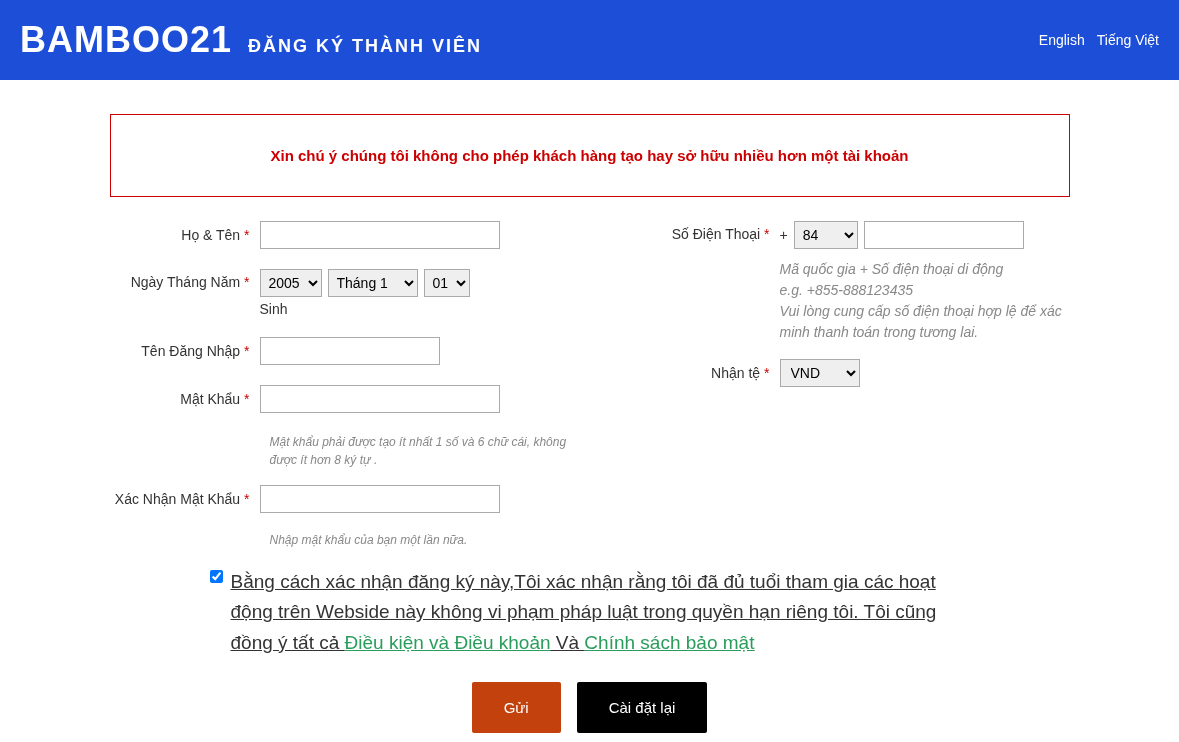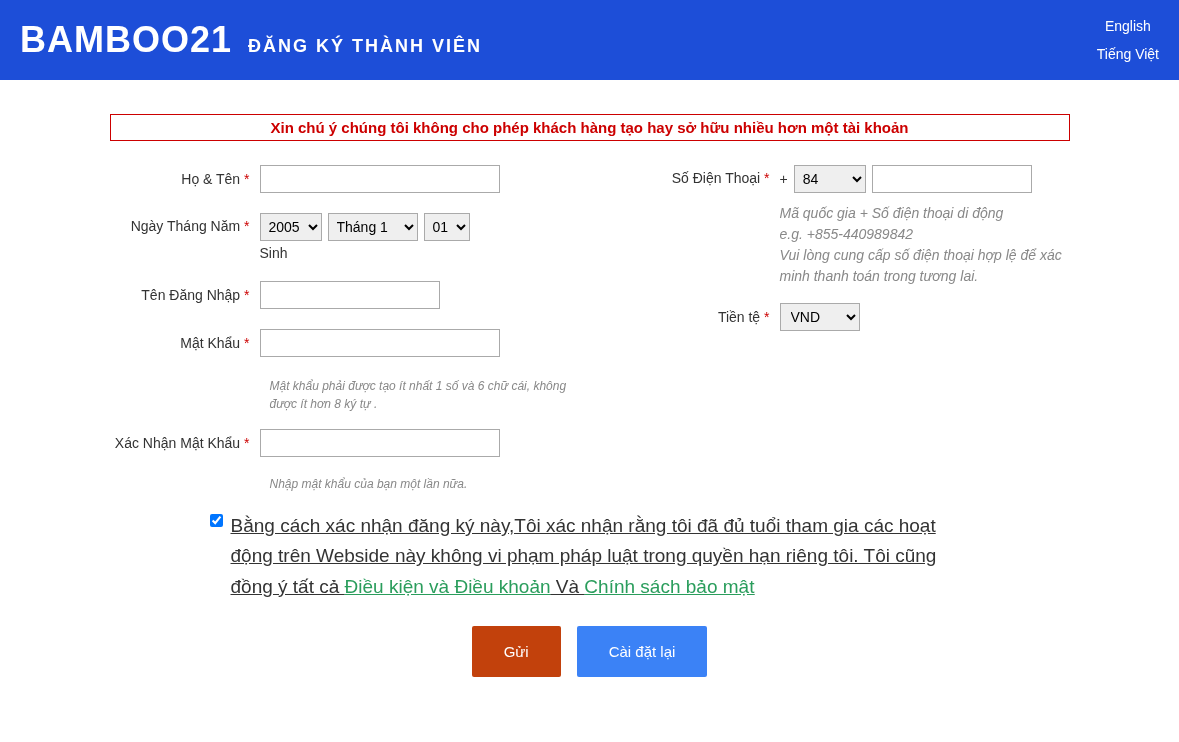--- a/index.html
+++ b/index.html
@@ -28,35 +28,34 @@
     .header-subtitle {
       color: #fff;
       font-size: 18px;
       font-weight: bold;
       letter-spacing: 2px;
     }
     .header-lang {
       display: flex;
       gap: 12px;
       align-items: center;
-      flex-direction: column;
     }
     .lang-link {
       color: #fff;
       text-decoration: none;
       font-size: 14px;
       cursor: pointer;
     }
 
     
     .notice-box {
       border: 1px solid #c00;
       margin: 24px auto;
       max-width: 960px;
-      padding: 4px;
+      padding: 32px;
       text-align: center;
     }
     .notice-text {
       color: #c00;
       font-size: 15px;
       font-weight: bold;
     }
 
     
     .form-container {
@@ -153,21 +152,21 @@
       gap: 6px;
     }
     .phone-plus {
       font-size: 14px;
     }
     .phone-code-select {
       border: 1px solid #aaa;
       padding: 4px 4px;
       font-size: 14px;
       outline: none;
-      width: 72px;
+      width: 64px;
       cursor: pointer;
     }
     .phone-number-input {
       border: 1px solid #aaa;
       padding: 5px 8px;
       font-size: 14px;
       width: 160px;
       outline: none;
     }
     .phone-hint {
@@ -257,21 +256,21 @@
     .btn-submit {
       background: #c2410c;
       color: #fff;
       border: none;
       padding: 10px 32px;
       font-size: 15px;
       cursor: pointer;
       border-radius: 2px;
     }
     .btn-reset {
-      background: #3b82f6;
+      background: #000000;
       color: #fff;
       border: none;
       padding: 17px 32px;
       font-size: 15px;
       cursor: pointer;
       border-radius: 2px;
     }
 
     select { cursor: pointer; }
   </style>
@@ -360,27 +359,27 @@
         <div>
           <div class="phone-fields">
             <span class="phone-plus">+</span>
             <select class="phone-code-select" id="phone-code-select"><option value="84">84</option><option value="1">1</option><option value="44">44</option><option value="66">66</option><option value="855">855</option><option value="60">60</option><option value="65">65</option><option value="61">61</option><option value="86">86</option><option value="81">81</option><option value="82">82</option><option value="91">91</option><option value="62">62</option><option value="63">63</option><option value="66">66</option><option value="886">886</option></select>
             <input type="text" class="phone-number-input" style="">
           </div>
         </div>
       </div>
       <div class="phone-hint">
         <div>Mã quốc gia + Số điện thoại di động</div>
-        <div>e.g. +855-440989842</div>
+        <div>e.g. +855-888123435</div>
         <div>Vui lòng cung cấp số điện thoại hợp lệ để xác minh thanh toán trong tương lai.</div>
       </div>
 
       <div class="currency-row">
         <label class="currency-label">
-          <span>Tiền tệ</span>
+          <span>Nhận tệ</span>
           <span class="required-star">*</span>
         </label>
         <select class="currency-select" id="currency-select"><option value="VND">VND</option><option value="USD">USD</option><option value="EUR">EUR</option><option value="THB">THB</option></select>
       </div>
 
     </div>
 
   </div>
 
   <div class="agreement-section">

